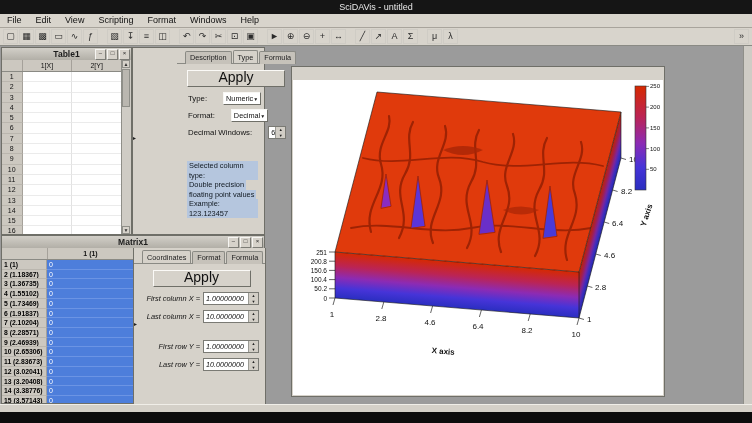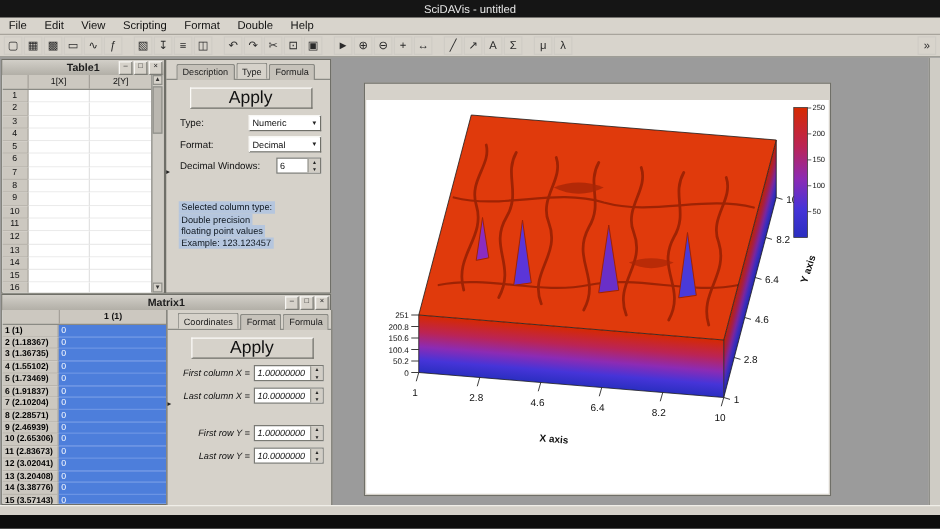--- a/index.html
+++ b/index.html
@@ -60,21 +60,21 @@
   
   .panel{position:absolute;background:#d6d2ca;border:1px solid #6f6f68;box-sizing:border-box;}
   .collapse{position:absolute;left:0;top:45%;width:7px;height:12px;font-size:6px;line-height:12px;color:#222;text-align:left;}
   .tabs{display:flex;padding:2px 3px 0 8px;height:13px;border-bottom:1px solid #8a8a84;}
   .tab{font-size:7.3px;line-height:11px;padding:0 4px;background:#c6c2ba;border:1px solid #8a8a84;border-bottom:none;
     border-radius:2px 2px 0 0;margin-right:1px;color:#222;position:relative;top:1px;}
   .tab.active{background:#d6d2ca;top:0;line-height:13px;}
   .pbody{padding:3px 6px 0 10px;}
   .btn{display:block;margin:3px auto 5px;width:96px;height:15px;background:#d6d2ca;border:1px solid;
     border-color:#fbfaf7 #6f6f68 #6f6f68 #fbfaf7;font-size:14px;line-height:13px;text-align:center;color:#111;}
-  .frow{display:flex;align-items:center;justify-content:space-between;margin:4px 1px;}
+  .frow{display:flex;align-items:center;justify-content:space-between;margin:4px 1px;gap:16px;}
   .flabel{font-size:7.8px;color:#111;white-space:nowrap;}
   .dropdown{width:58px;height:13px;background:#ffffff;border:1px solid;border-color:#f8f7f4 #6f6f68 #6f6f68 #f8f7f4;
     display:flex;align-items:center;justify-content:space-between;padding:0 2px;box-sizing:border-box;}
   .dval{font-size:7.3px;color:#111;} .darr{font-size:5px;color:#222;}
   .spin{height:13px;background:#fff;border:1px solid #7a7a74;display:flex;box-sizing:border-box;}
   .spin .val{flex:1;font-size:7.2px;line-height:11px;padding-left:2px;color:#111;white-space:nowrap;overflow:hidden;}
   .spin .arrows{width:9px;display:flex;flex-direction:column;background:#d2cec6;border-left:1px solid #9a9a94;}
   .spin .arrows span{flex:1;font-size:4px;line-height:5px;text-align:center;color:#222;}
   .spin.w34{width:36px;} .spin.w54{width:56px;}
   .info{margin-top:22px;}
@@ -94,21 +94,21 @@
   <div class="titlebar">
     <span>SciDAVis - untitled</span>
   </div>
 
   <div class="menubar">
     <span class="menu-item">File</span>
     <span class="menu-item">Edit</span>
     <span class="menu-item">View</span>
     <span class="menu-item">Scripting</span>
     <span class="menu-item">Format</span>
-    <span class="menu-item">Double</span>
+    <span class="menu-item">Windows</span>
     <span class="menu-item">Help</span>
   </div>
 
   <div class="toolbar">
     <span class="tbtn">
         <span class="ticon">▢</span>
       </span>
     <span class="tbtn">
         <span class="ticon">▦</span>
       </span>
@@ -287,21 +287,21 @@
             <div class="tcell"></div>
           </div>
       </div>
       <div class="vscroll">
         <span class="sarr up">▲</span>
         <span class="sthumb"></span>
         <span class="sarr down">▼</span>
       </div>
     </div>
 
-    <div class="panel" style="left:132px;top:1px;width:133px;height:188px;">
+    <div class="panel" style="left:132px;top:1px;width:133px;height:188px;padding-left:44px;">
       <span class="collapse">▸</span>
       <div class="tabs">
         <span class="tab">Description</span>
         <span class="tab active">Type</span>
         <span class="tab">Formula</span>
       </div>
       <div class="pbody">
         <div class="btn">Apply</div>
         <div class="frow">
           <span class="flabel">Type:</span>

